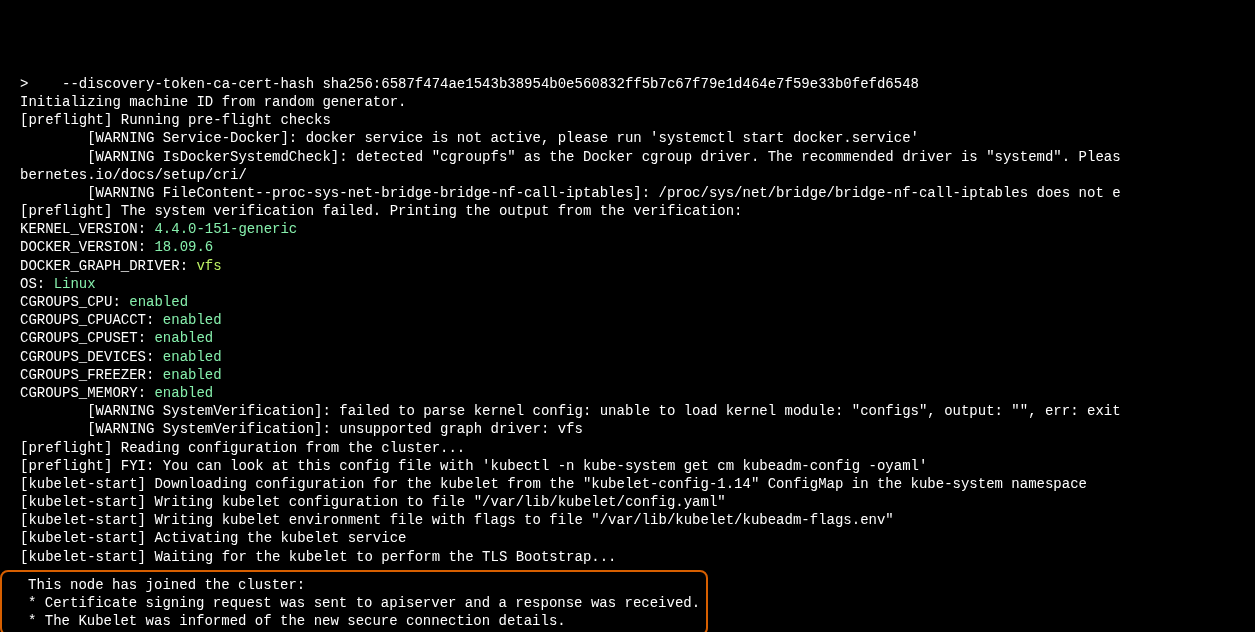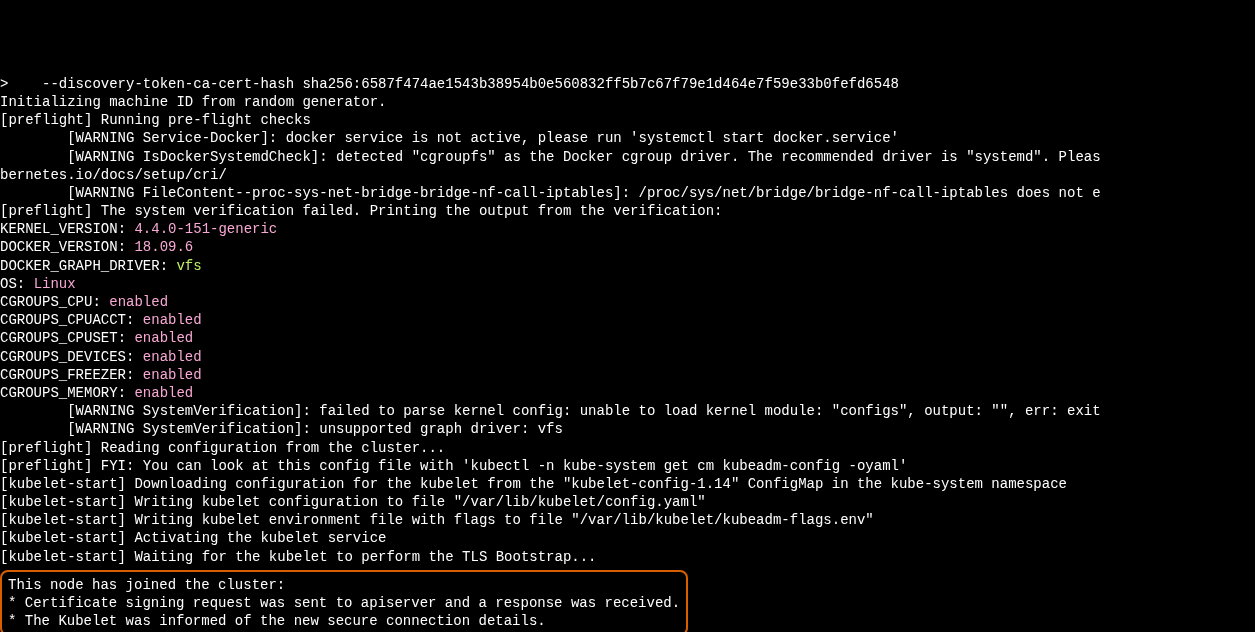--- a/index.html
+++ b/index.html
@@ -14,23 +14,24 @@
       font-size: 14px;
       line-height: 1.3;
       white-space: pre;
       overflow: hidden;
       width: 1255px;
       height: 632px;
       padding: 2px 0;
     }
     .line {
       display: block;
+      padding-left: 20px;
     }
     .green {
-      color: #f9a8d4;
+      color: #86efac;
     }
     .red {
       color: #bef264;
     }
     .highlight-box {
       display: inline-block;
       border: 2px solid #d75f00;
       border-radius: 8px;
       padding: 4px 6px;
       margin: 4px 0;

